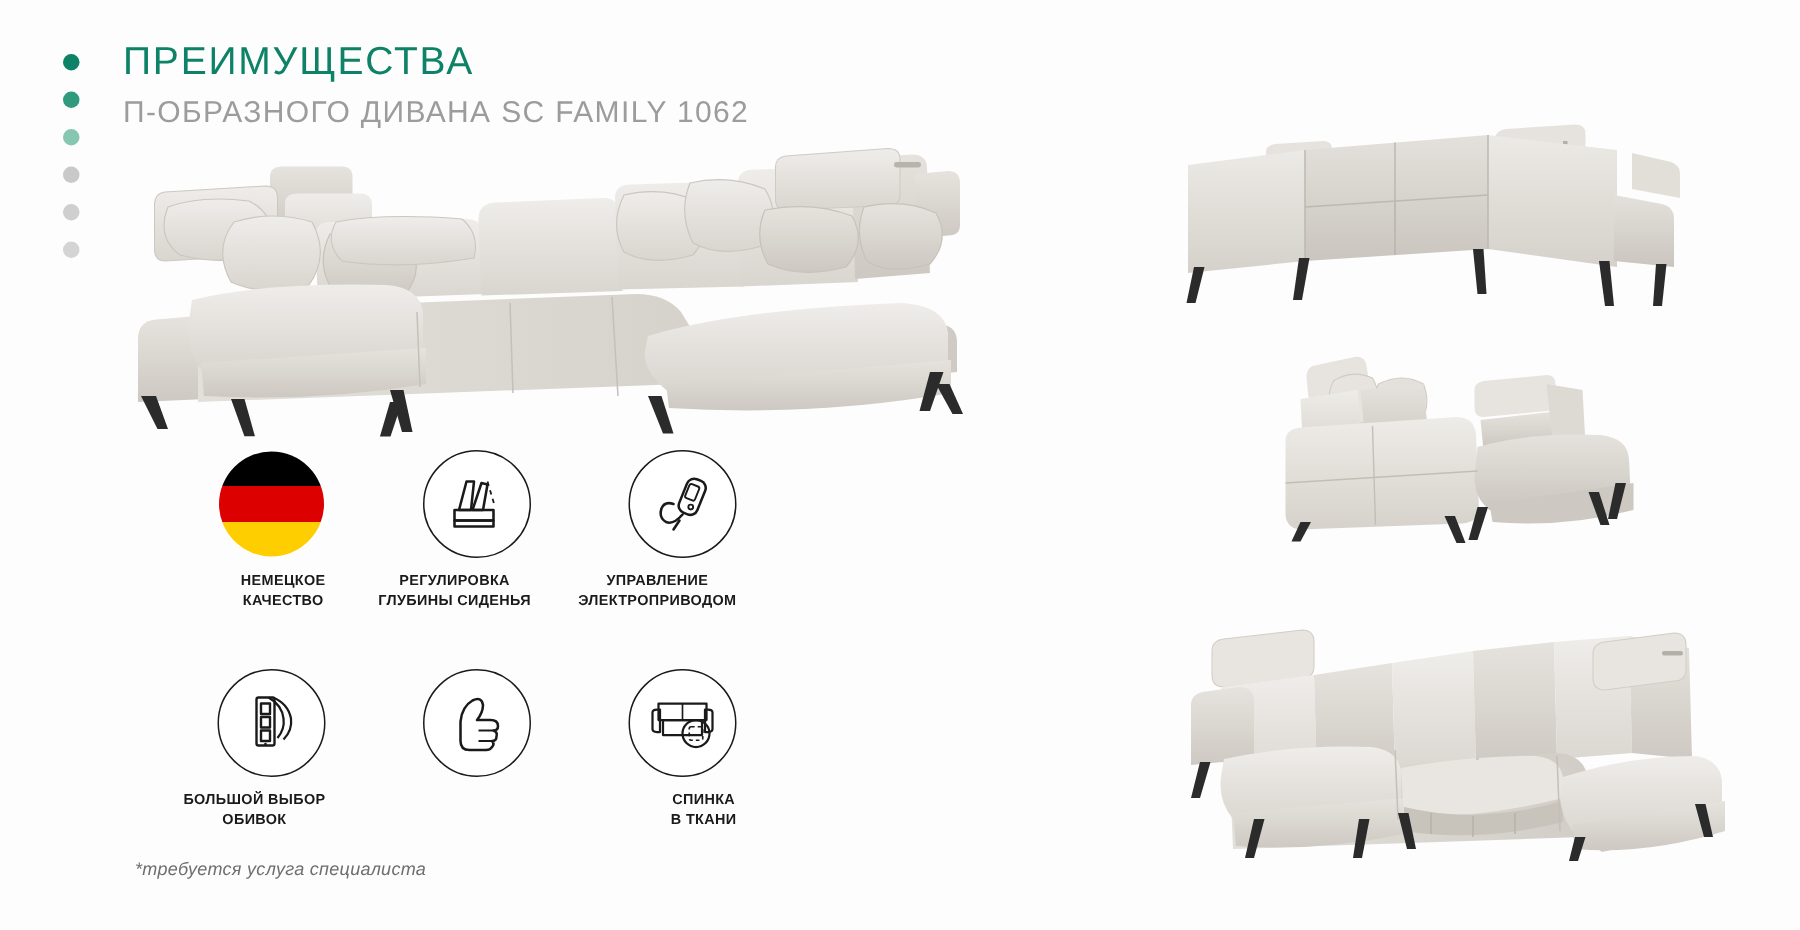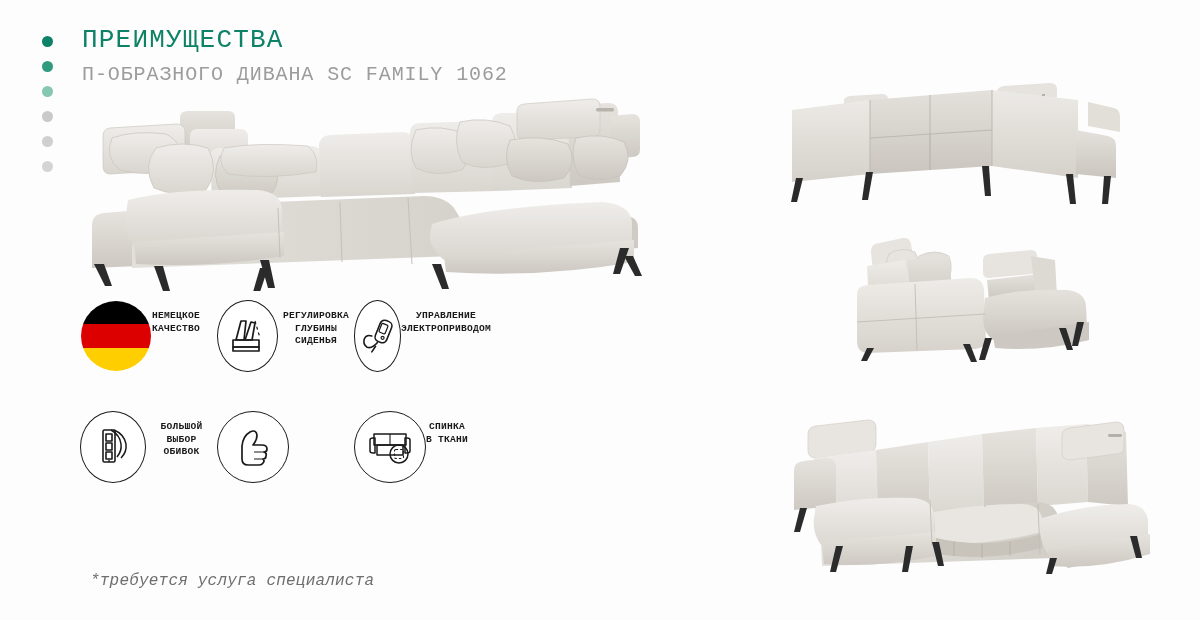--- a/index.html
+++ b/index.html
@@ -3,21 +3,21 @@
 <meta charset="utf-8">
 <style>
   * { box-sizing: border-box; }
   html, body {
     margin: 0; padding: 0;
     width: 1200px; height: 620px;
     background: #fdfdfd;
     font-family: "Liberation Sans", "DejaVu Sans", sans-serif;
     overflow: hidden;
   }
-  .page { position: relative; width: 1024px; height: 620px; background: #fdfdfd; font-family: Liberation Mono, monospace; }
+  .page { position: relative; width: 1024px; height: 620px; background: #fdfdfd; }
 
   
   .dots-rail { position: absolute; left: 42px; top: 36px; width: 16px; }
   .dot { width: 11px; height: 11px; border-radius: 50%; margin-bottom: 14px; background: #0d8266; }
   .dot.d2 { background: #2f9a7e; }
   .dot.d3 { background: #86c7b2; }
   .dot.d4 { background: #c9c9c9; }
   .dot.d5 { background: #cfcfcf; }
   .dot.d6 { background: #d4d4d4; }
 
@@ -38,38 +38,38 @@
 
   #sofa-hero   { left: 72px;  top: 96px;  width: 590px; height: 195px; }
   #sofa-back   { left: 778px; top: 74px;  width: 348px; height: 132px; }
   #sofa-side   { left: 845px; top: 222px; width: 280px; height: 140px; }
   #sofa-bed    { left: 786px; top: 406px; width: 380px; height: 168px; }
 
   
   .features { position: absolute; left: 80px; top: 300px; width: 690px; }
   .feat-row { display: flex; }
   .feat-row.row2 { margin-top: 39px; }
-  .feature { width: 137px; display: flex; flex-direction: row; align-items: flex-start; }
+  .feature { width: 137px; display: flex; flex-direction: column; align-items: flex-end; }
   .feat-circle {
     width: 72px; height: 72px; border-radius: 50%;
     border: 1.6px solid #1a1a1a; background: #fff;
     display: flex; align-items: center; justify-content: center;
     overflow: hidden;
   }
   .feat-circle.flag { border: none; }
   .feat-circle svg { display: block; }
   .feat-label {
     margin-top: 10px; text-align: center;
     font-size: 9.6px; font-weight: 700; color: #1a1a1a;
     letter-spacing: 0.25px; line-height: 1.32; white-space: pre-line;
   }
 
   .footnote {
     position: absolute; left: 90px; top: 572px;
-    font-size: 16px; font-style: italic; color: #6e6e6e;
+    font-size: 12px; font-style: italic; color: #6e6e6e;
     letter-spacing: 0.2px;
   }
 </style>
 </head>
 <body>
 
 <div class="page">
 
   <div class="dots-rail">
     <div class="dot d1"></div>

